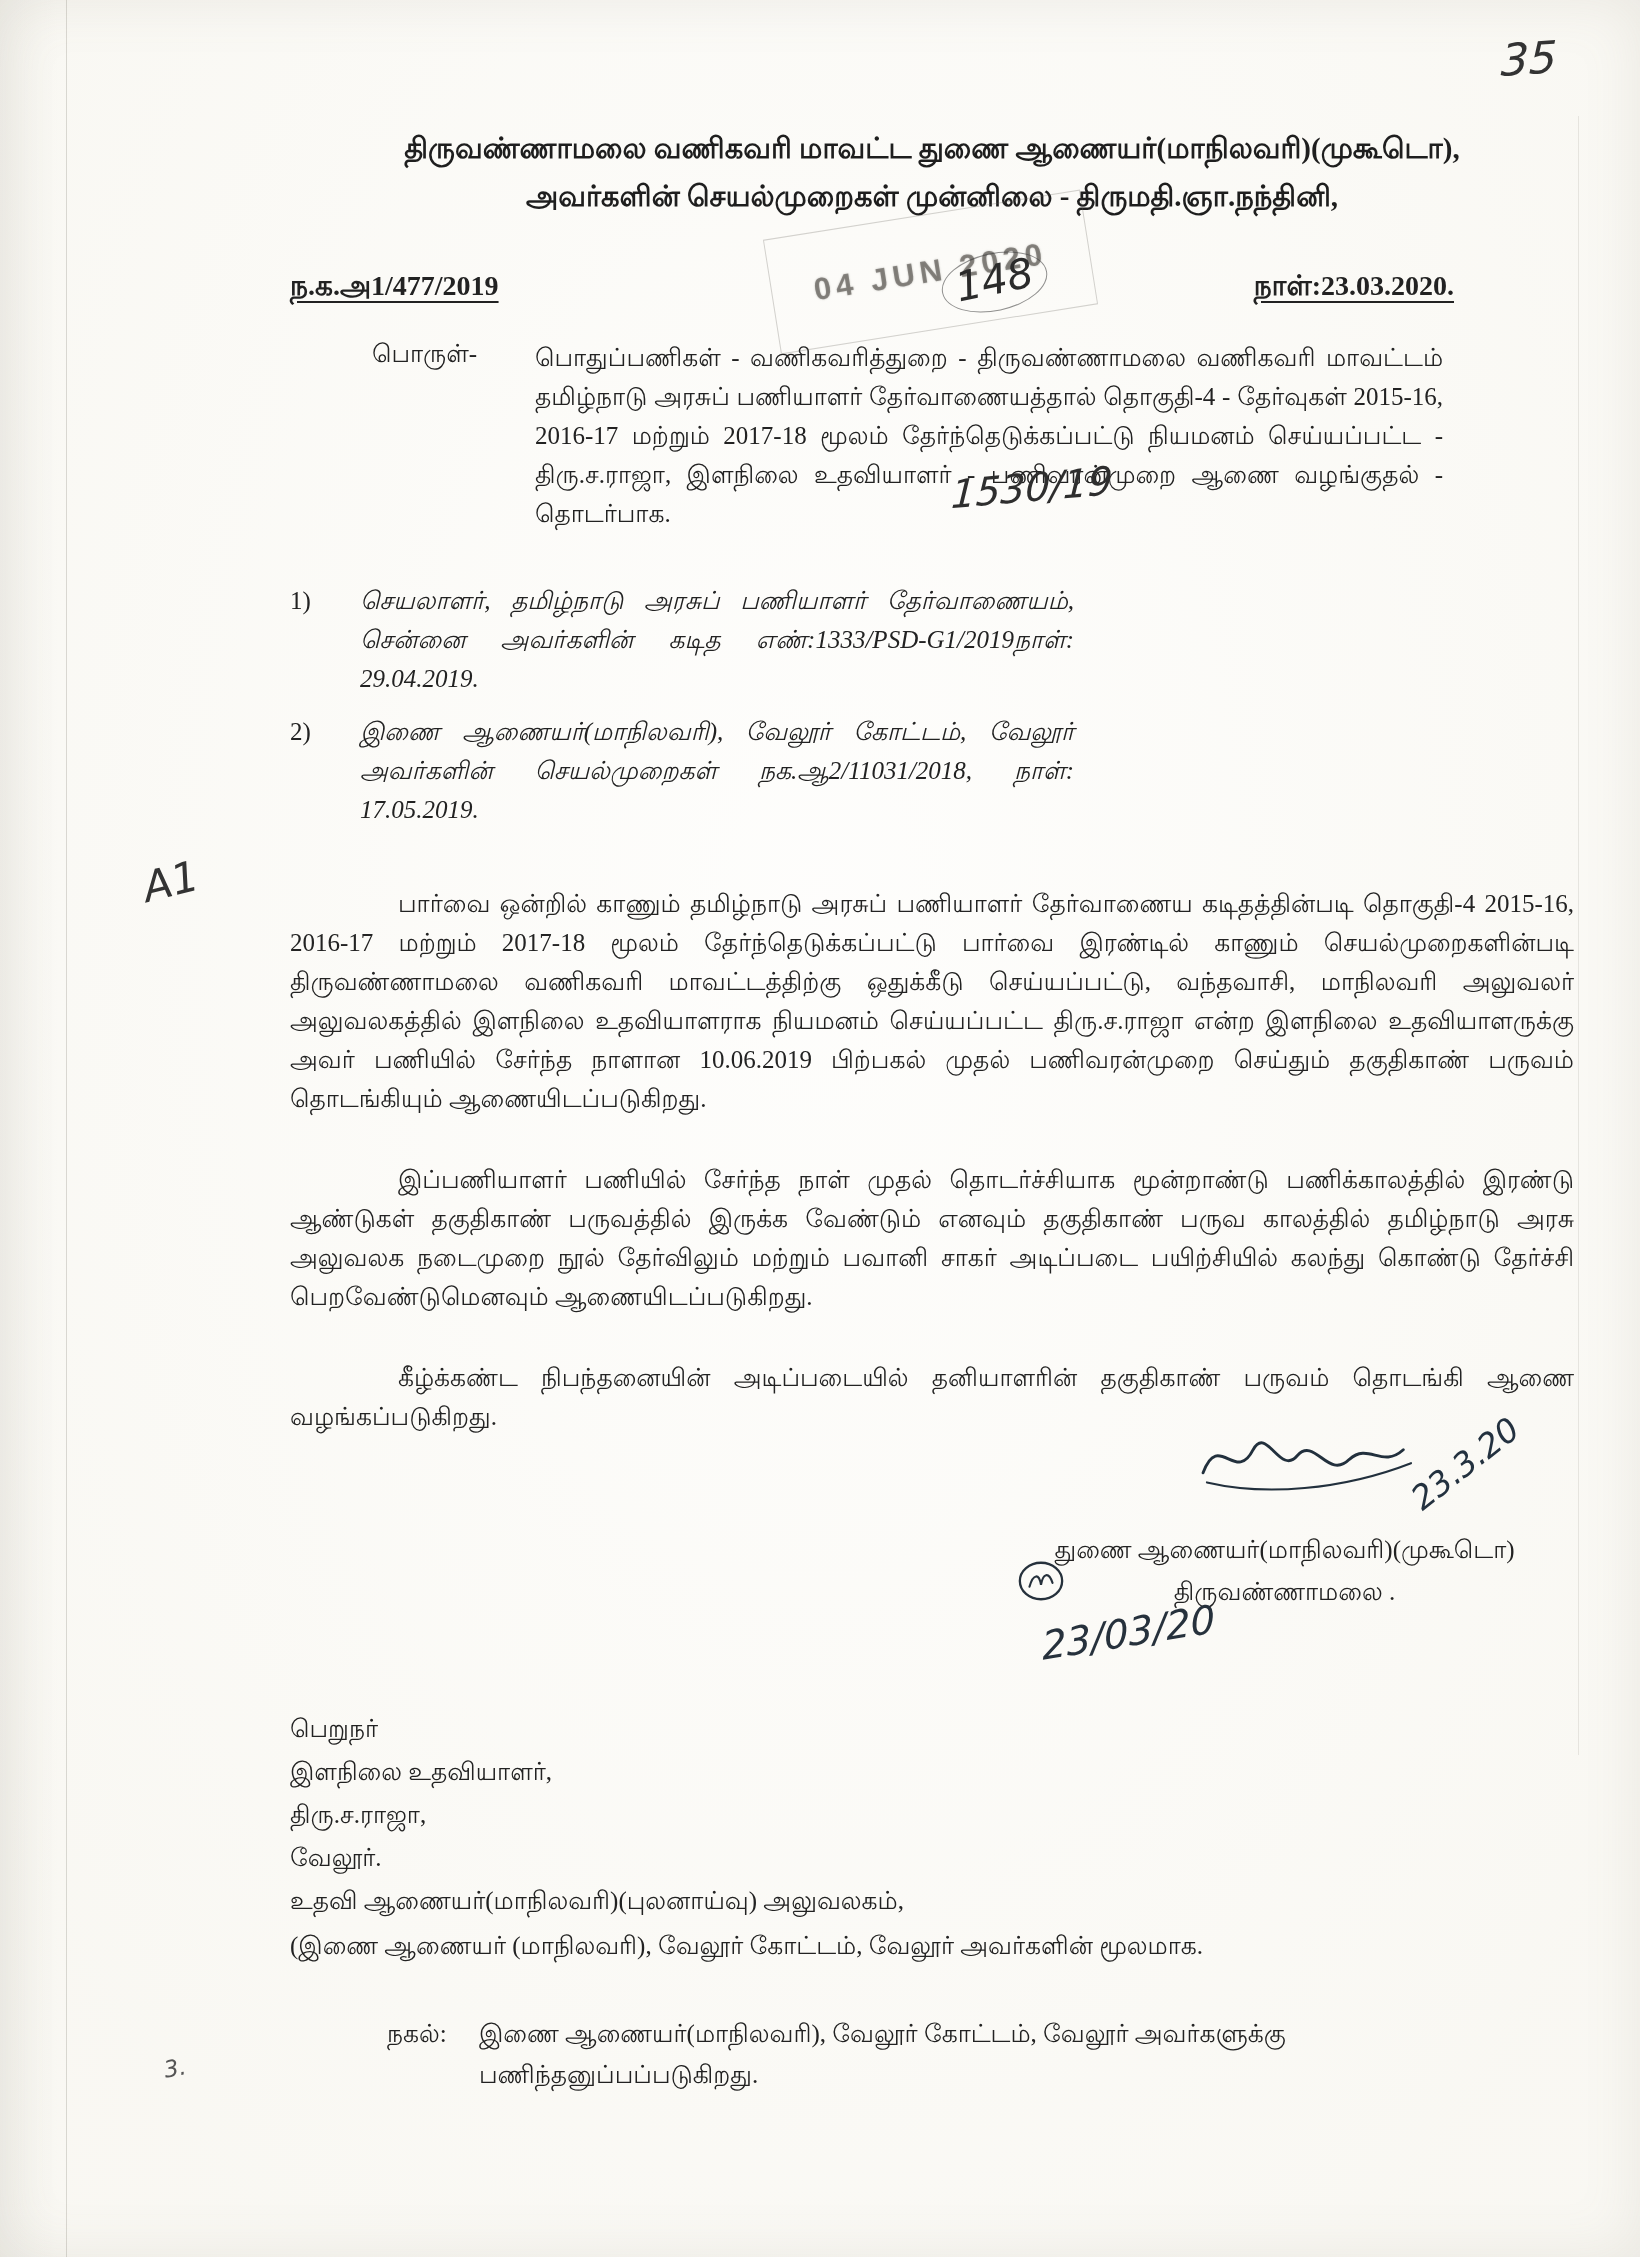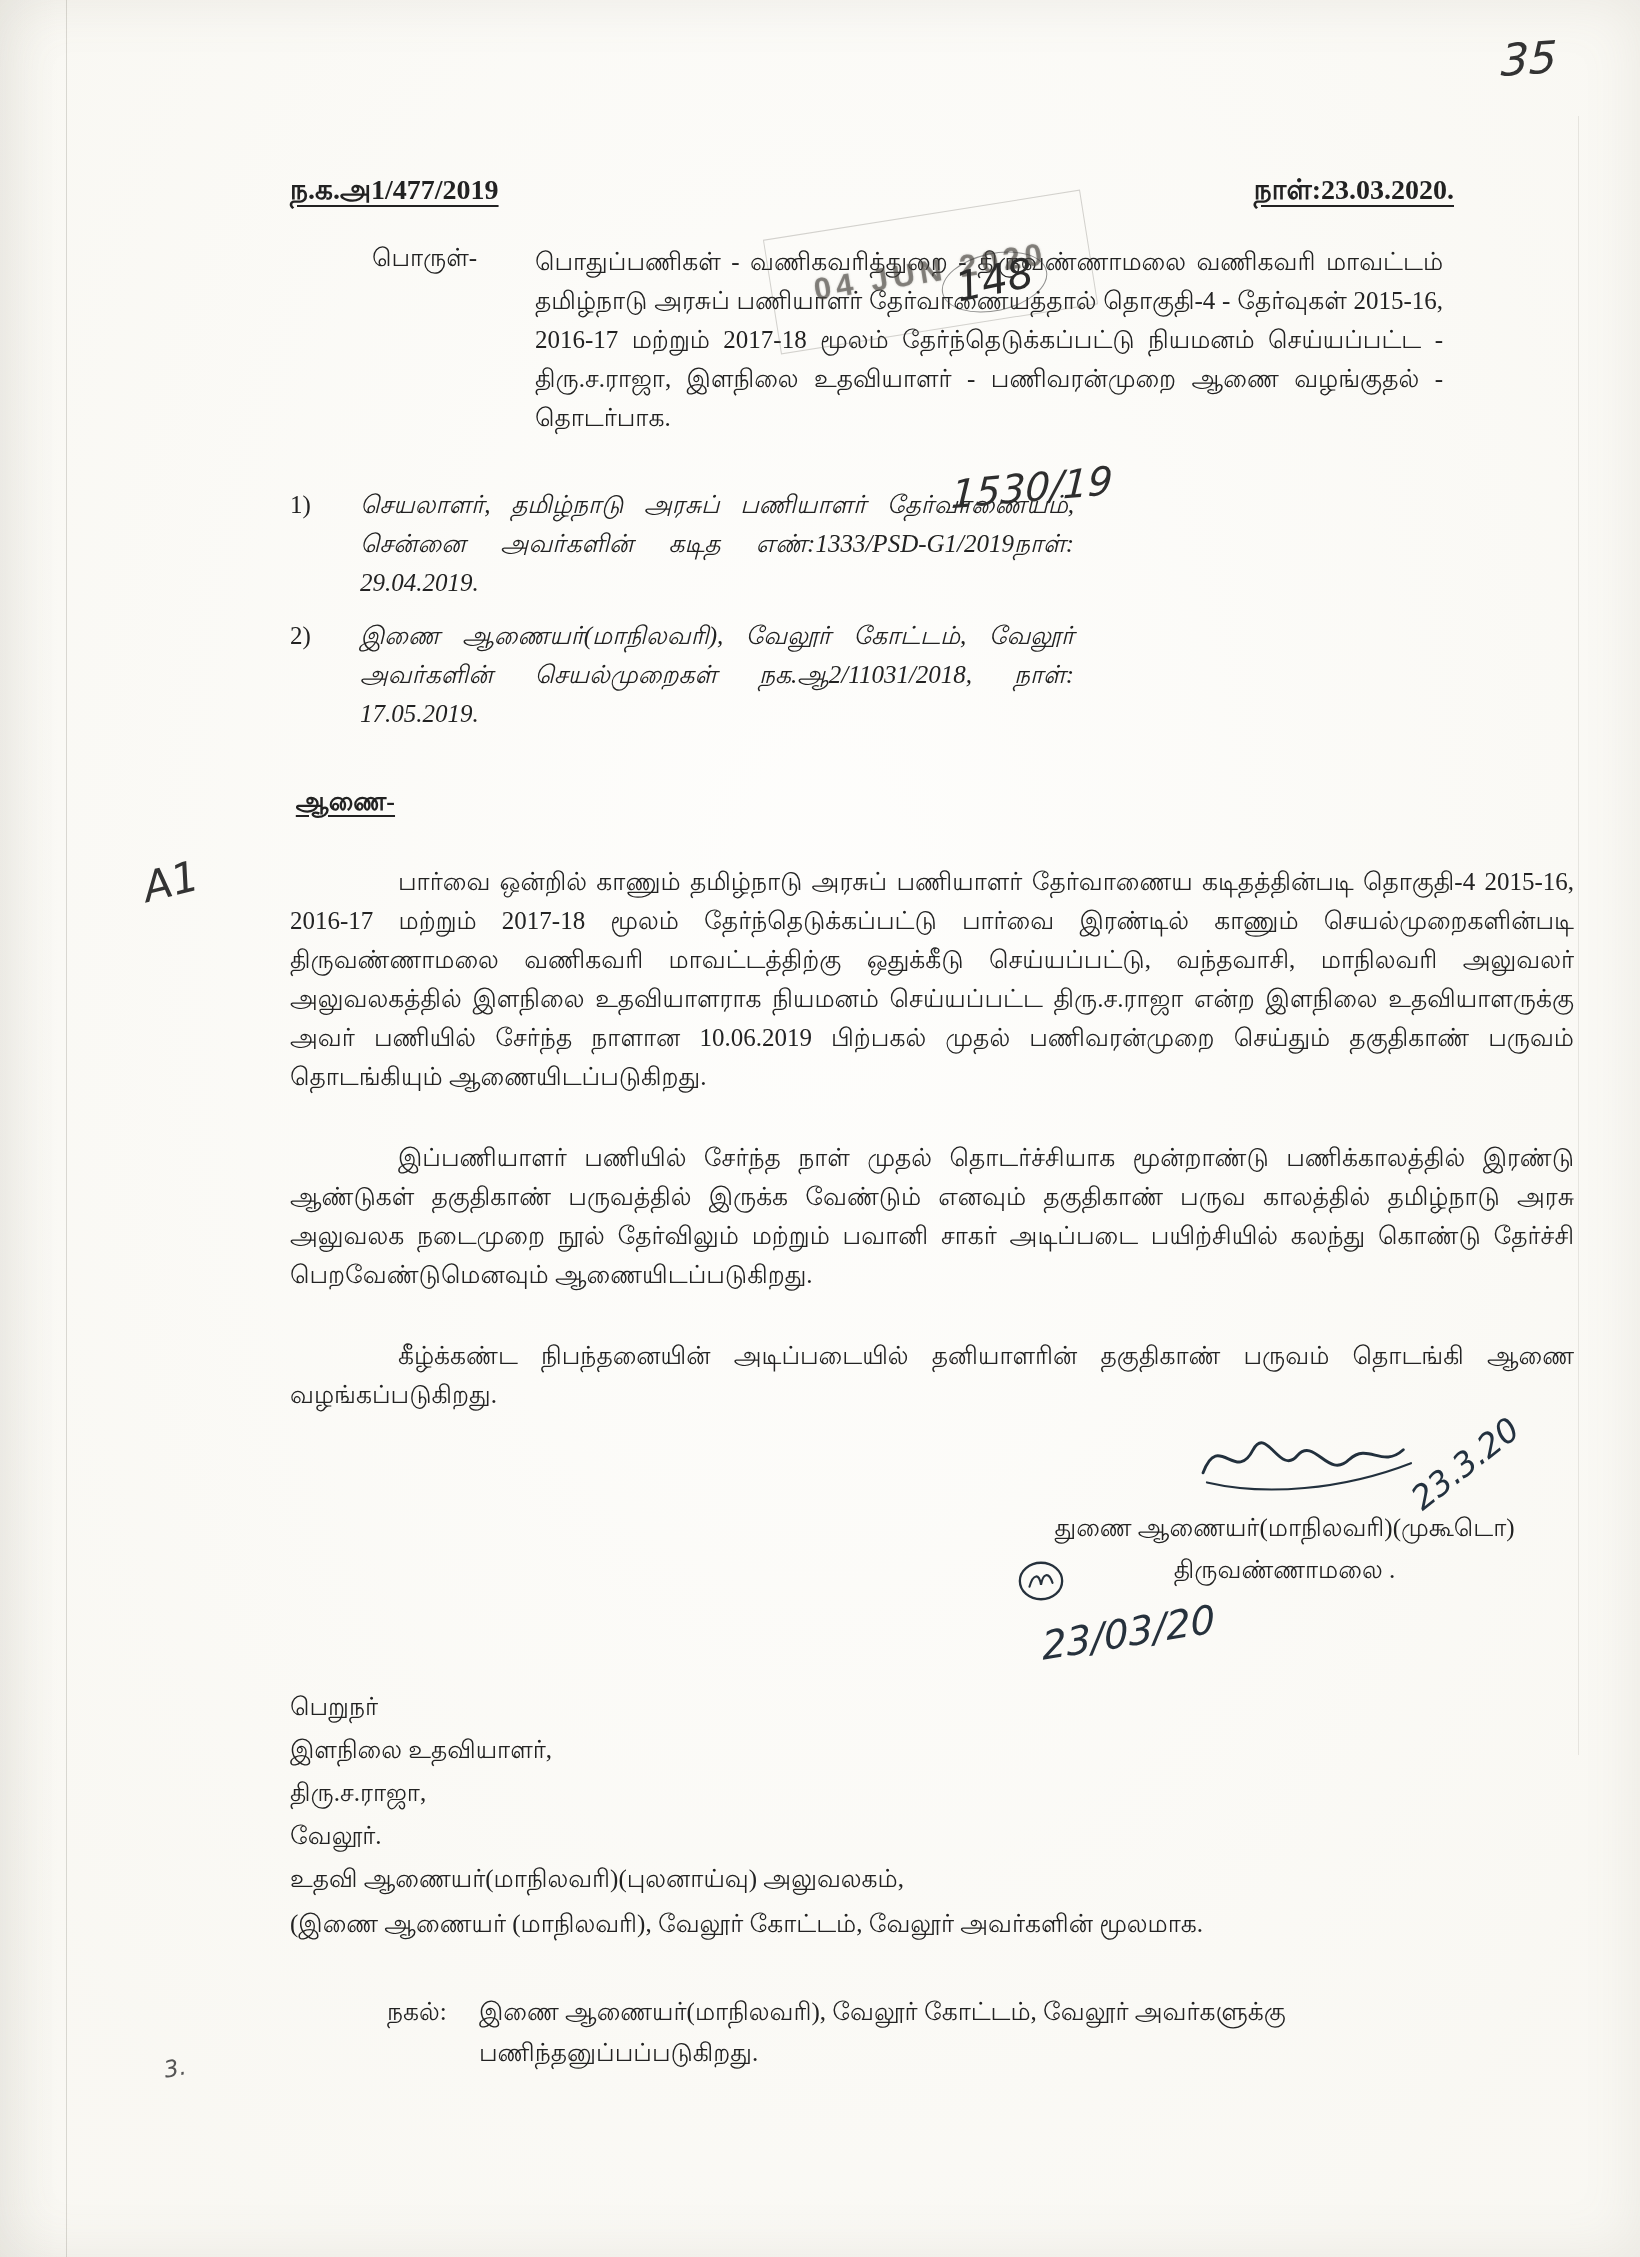--- a/index.html
+++ b/index.html
@@ -156,20 +156,24 @@
 </head>
 <body>
 
 <div class="page">
 
   <div class="edge-line left"></div>
   <div class="edge-line right"></div>
 
   <div class="content">
 
+    <header class="doc-header">
+      <div>திருவண்ணாமலை வணிகவரி மாவட்ட துணை ஆணையர்(மாநிலவரி)(முகூடொ),</div>
+      <div class="h-line2">அவர்களின் செயல்முறைகள் முன்னிலை - திருமதி.ஞா.நந்தினி,</div>
+    </header>
 
     <div class="ref-row">
       <span class="ref-no">ந.க.அ1/477/2019</span>
       <span class="ref-date">நாள்:23.03.2020.</span>
     </div>
 
     <div class="labeled-row">
       <span class="row-label">பொருள்-</span>
       <p class="subject-text">பொதுப்பணிகள் - வணிகவரித்துறை - திருவண்ணாமலை வணிகவரி மாவட்டம் தமிழ்நாடு அரசுப் பணியாளர் தேர்வாணையத்தால் தொகுதி-4 - தேர்வுகள் 2015-16, 2016-17 மற்றும் 2017-18 மூலம் தேர்ந்தெடுக்கப்பட்டு நியமனம் செய்யப்பட்ட - திரு.ச.ராஜா, இளநிலை உதவியாளர் - பணிவரன்முறை ஆணை வழங்குதல் - தொடர்பாக.</p>
     </div>
@@ -180,21 +184,20 @@
           <span class="ref-item-num">1)</span>
           <p class="ref-item-text">செயலாளர், தமிழ்நாடு அரசுப் பணியாளர் தேர்வாணையம், சென்னை அவர்களின் கடித எண்:1333/PSD-G1/2019நாள்: 29.04.2019.</p>
         </div>
         <div class="ref-item">
           <span class="ref-item-num">2)</span>
           <p class="ref-item-text">இணை ஆணையர்(மாநிலவரி), வேலூர் கோட்டம், வேலூர் அவர்களின் செயல்முறைகள் நக.ஆ2/11031/2018, நாள்: 17.05.2019.</p>
         </div>
       </div>
     </div>
 
-    <div class="order-label">ஆணை-</div>
 
     <p class="para">பார்வை ஒன்றில் காணும் தமிழ்நாடு அரசுப் பணியாளர் தேர்வாணைய கடிதத்தின்படி தொகுதி-4 2015-16, 2016-17 மற்றும் 2017-18 மூலம் தேர்ந்தெடுக்கப்பட்டு பார்வை இரண்டில் காணும் செயல்முறைகளின்படி திருவண்ணாமலை வணிகவரி மாவட்டத்திற்கு ஒதுக்கீடு செய்யப்பட்டு, வந்தவாசி, மாநிலவரி அலுவலர் அலுவலகத்தில் இளநிலை உதவியாளராக நியமனம் செய்யப்பட்ட திரு.ச.ராஜா என்ற இளநிலை உதவியாளருக்கு அவர் பணியில் சேர்ந்த நாளான 10.06.2019 பிற்பகல் முதல் பணிவரன்முறை செய்தும் தகுதிகாண் பருவம் தொடங்கியும் ஆணையிடப்படுகிறது.</p>
     <p class="para">இப்பணியாளர் பணியில் சேர்ந்த நாள் முதல் தொடர்ச்சியாக மூன்றாண்டு பணிக்காலத்தில் இரண்டு ஆண்டுகள் தகுதிகாண் பருவத்தில் இருக்க வேண்டும் எனவும் தகுதிகாண் பருவ காலத்தில் தமிழ்நாடு அரசு அலுவலக நடைமுறை நூல் தேர்விலும் மற்றும் பவானி சாகர் அடிப்படை பயிற்சியில் கலந்து கொண்டு தேர்ச்சி பெறவேண்டுமெனவும் ஆணையிடப்படுகிறது.</p>
     <p class="para">கீழ்க்கண்ட நிபந்தனையின் அடிப்படையில் தனியாளரின் தகுதிகாண் பருவம் தொடங்கி ஆணை வழங்கப்படுகிறது.</p>
 
 
     <div class="sig-block">
       <div>துணை ஆணையர்(மாநிலவரி)(முகூடொ)</div>
       <div>திருவண்ணாமலை .</div>
     </div>

